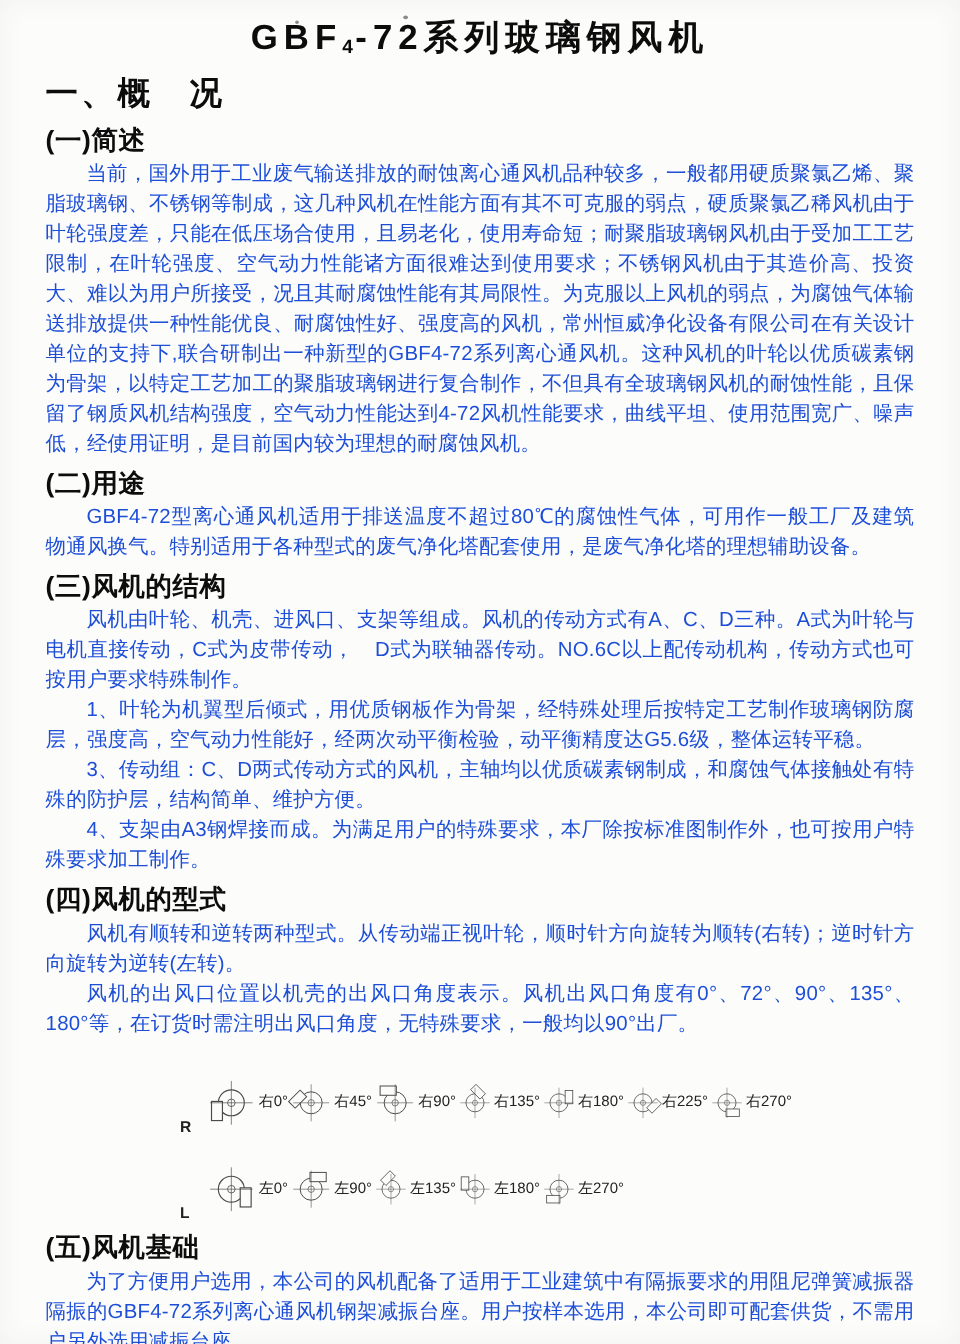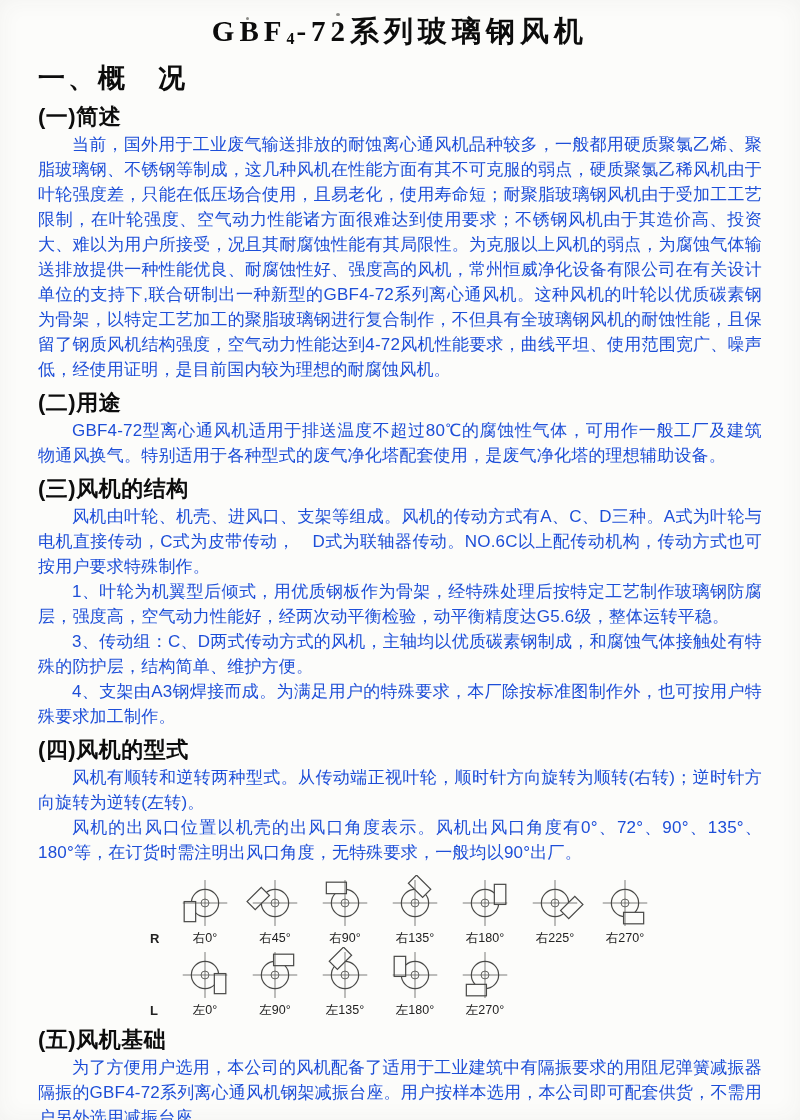--- a/index.html
+++ b/index.html
@@ -19,21 +19,20 @@
     box-shadow: inset 0 0 22px rgba(60,60,55,0.05);
   }
   .doc-title {
     margin: 4px 0 0 0;
     text-align: center;
     font-size: 29px;
     font-weight: 800;
     letter-spacing: 5px;
     color: #0c0c0c;
     white-space: nowrap;
-    font-family: Liberation Serif, serif;
   }
   .doc-title .sub {
     font-size: 0.55em;
     vertical-align: -0.18em;
     letter-spacing: 2px;
   }
   .chapter-title {
     margin: 8px 0 4px 0;
     font-size: 27px;
     font-weight: 800;
@@ -68,21 +67,21 @@
     width: 20px;
     font-size: 13px;
     font-weight: 700;
     color: #222;
     margin-bottom: 1px;
   }
   .cells { display: flex; }
   .fan-cell {
     width: 70px;
     display: flex;
-    flex-direction: column;
+    flex-direction: row;
     align-items: center;
   }
   .fan-label {
     font-size: 12.5px;
     color: #222;
     margin-top: -1px;
     white-space: nowrap;
   }
   .speck {
     position: absolute;

